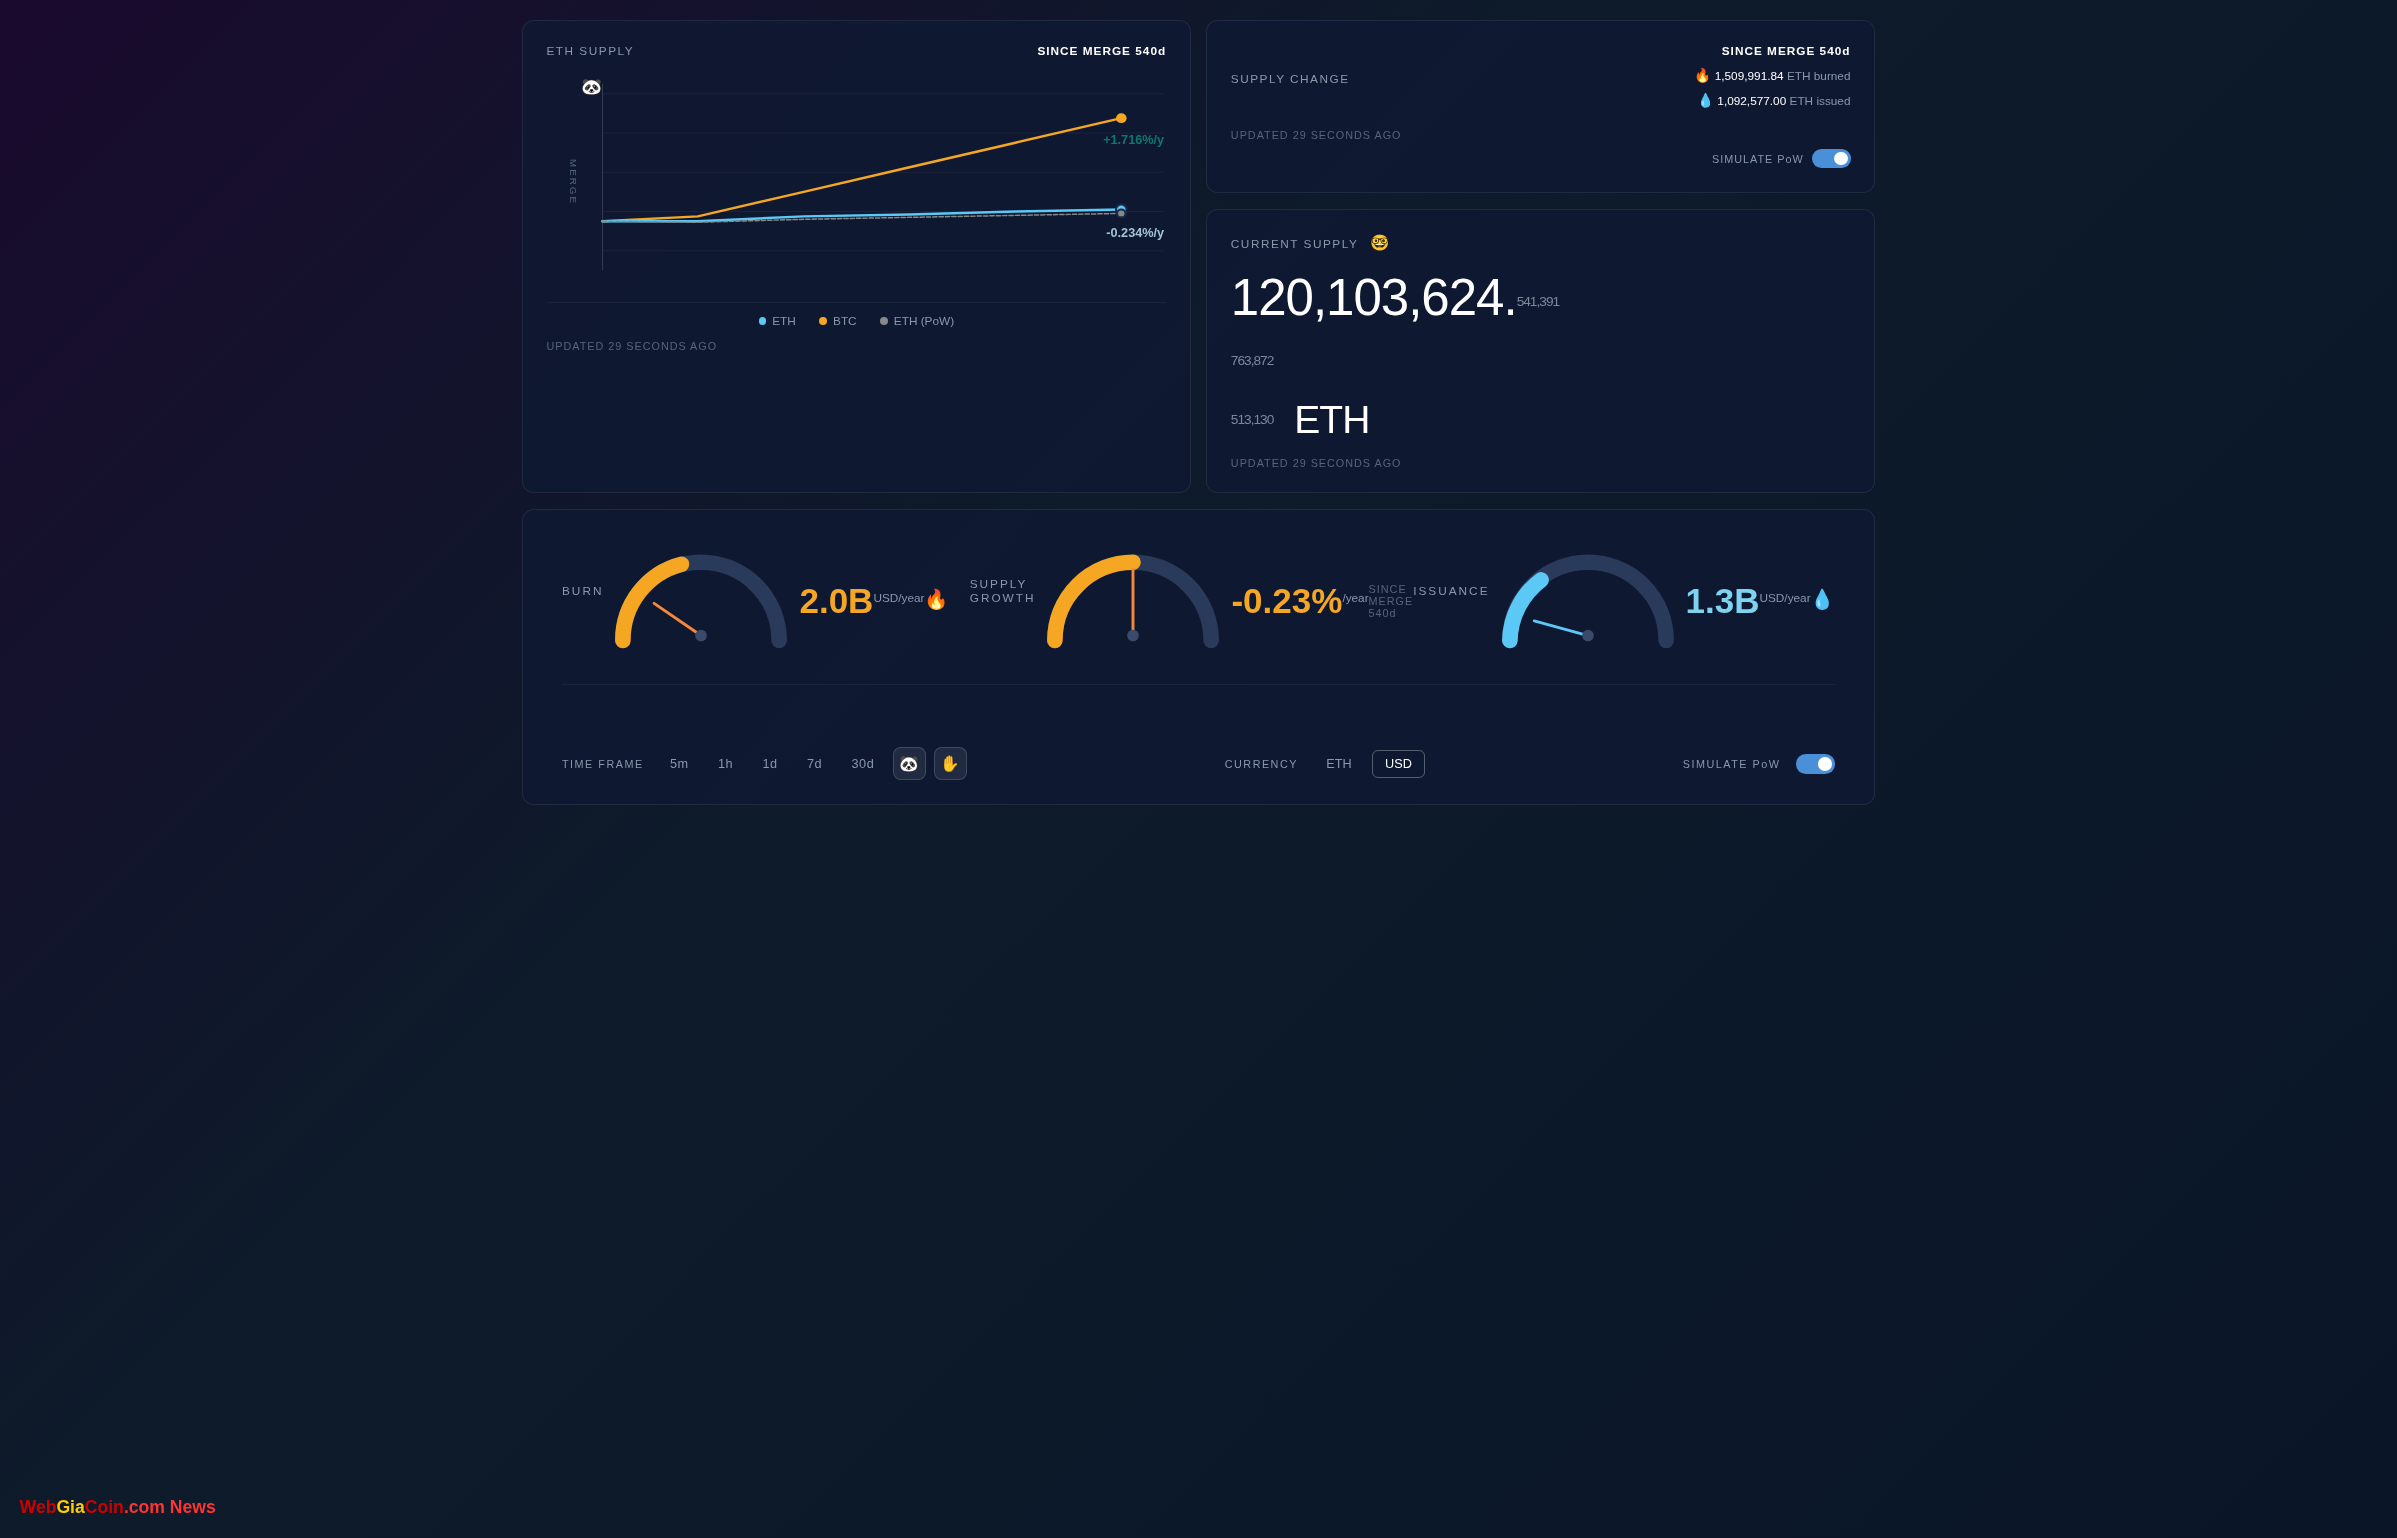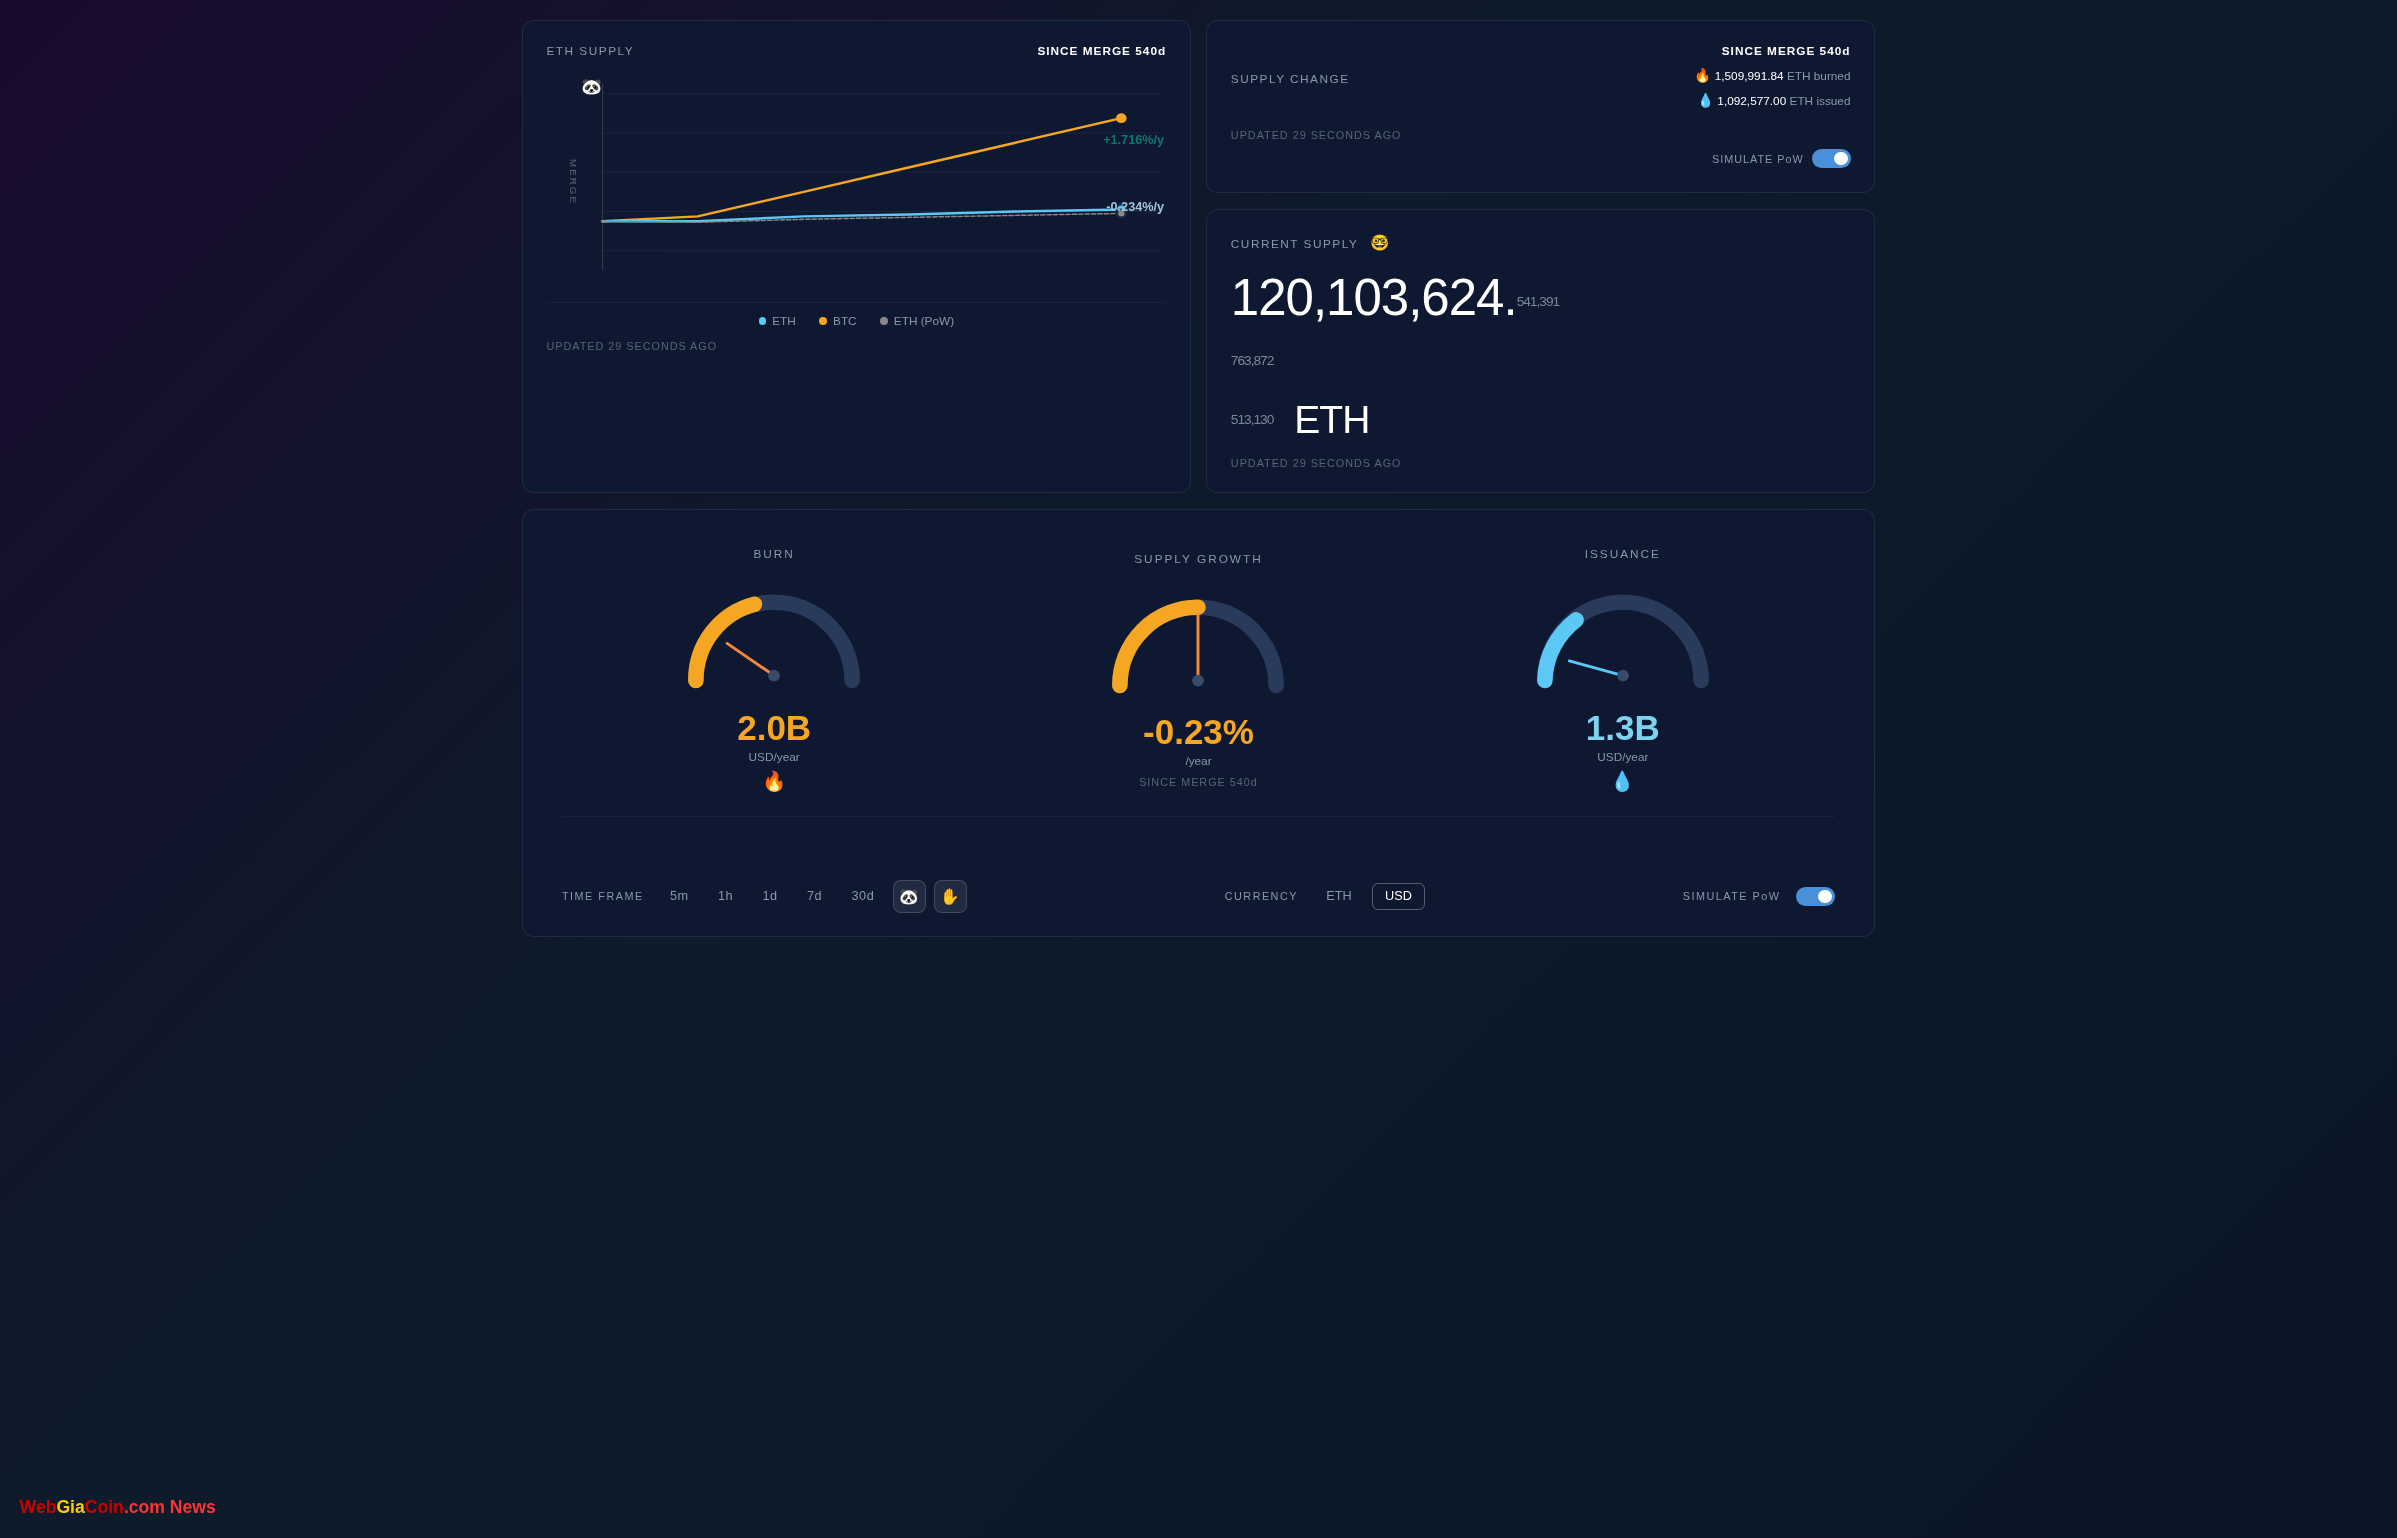--- a/index.html
+++ b/index.html
@@ -101,21 +101,21 @@
     }
 
     
     .rate-label {
       position: absolute;
       right: 9.8px;
       font-size: 12.7px;
       font-weight: bold;
     }
     .rate-orange { color: #0f766e; top: 59px; }
-    .rate-blue { color: #a0c4d8; top: 126px; }
+    .rate-blue { color: #a0c4d8; top: 152px; }
 
     
     .right-top {
       display: flex;
       flex-direction: column;
       gap: 15.7px;
     }
 
     .supply-change-value {
       font-size: 47px;
@@ -198,23 +198,22 @@
 
     .gauges-container {
       display: grid;
       grid-template-columns: 1fr 1fr 1fr;
       gap: 0;
       align-items: center;
     }
 
     .gauge-section {
       display: flex;
-      flex-direction: column;
-      align-items: center;
-      margin-top: 14px;
+      flex-direction: row;
+      align-items: center;
     }
 
     .gauge-title {
       font-size: 11.8px;
       letter-spacing: 2px;
       color: #8899aa;
       margin-bottom: 11.8px;
       text-transform: uppercase;
     }
 

